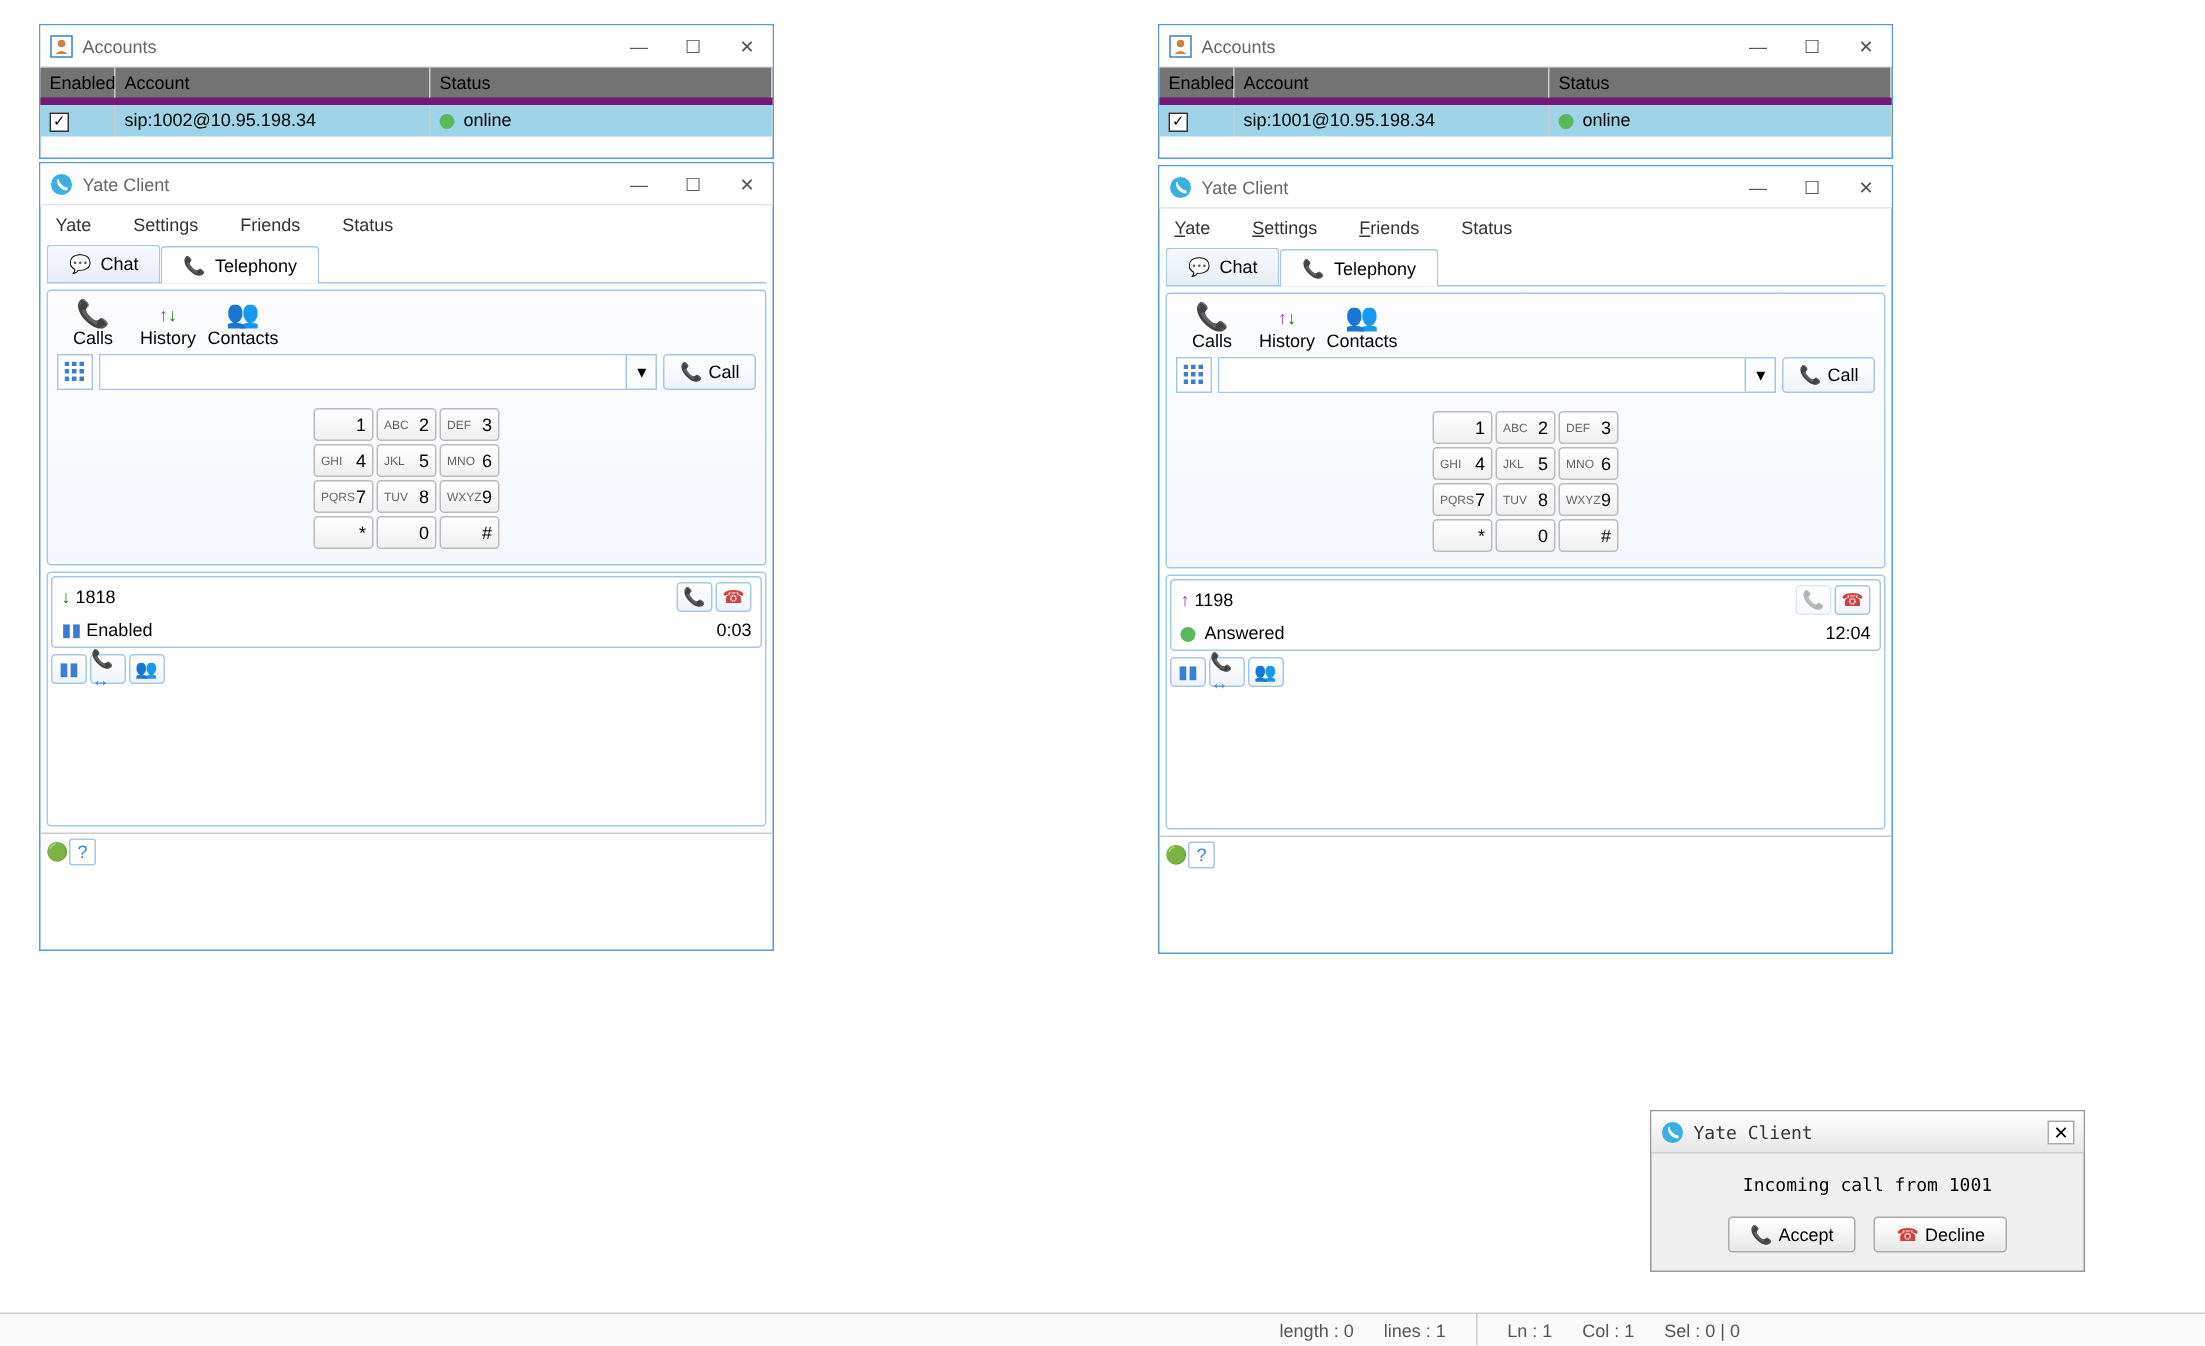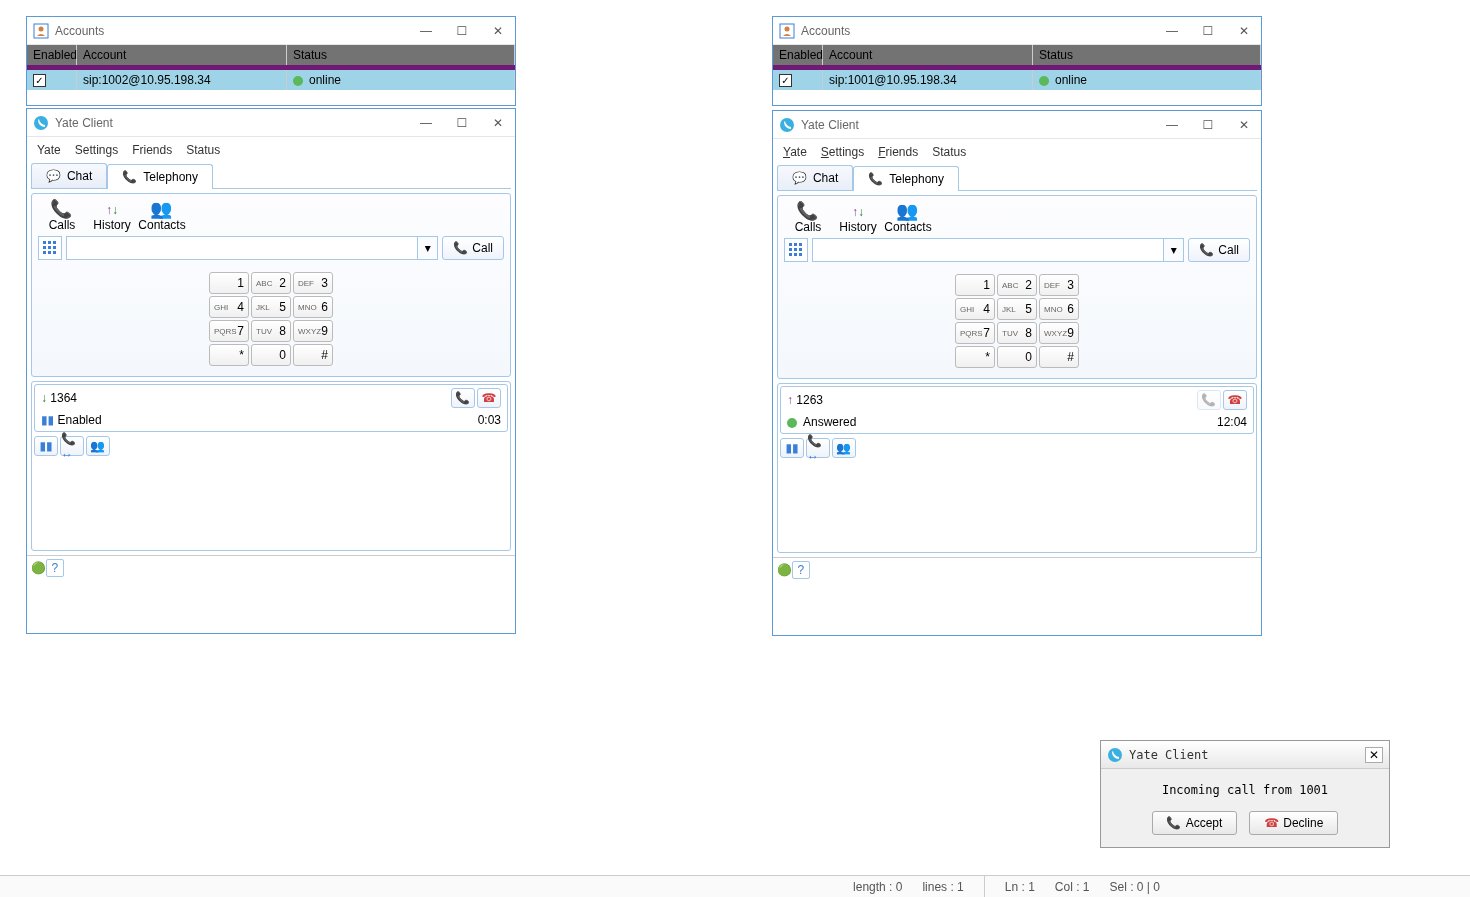--- a/index.html
+++ b/index.html
@@ -11,21 +11,21 @@
 .winbtns{display:flex;gap:14px;color:#555}
 .winbtns span{cursor:pointer;width:22px;text-align:center}
 .accounts-hdr{display:flex;background:#737373;border-bottom:5px solid #701a75}
 .accounts-hdr>div,.accounts-row>div{padding:3px 6px;border-right:1px solid #ccc}
 .accounts-row{display:flex;background:#9fd4e8}
 .col-enabled{width:50px}
 .col-account{width:210px}
 .col-status{flex:1}
 .checkbox{width:13px;height:13px;border:1px solid #333;display:inline-flex;align-items:center;justify-content:center;background:#fff;font-size:10px}
 .status-dot{width:10px;height:10px;border-radius:50%;background:#5bb85b;display:inline-block;margin-right:6px;vertical-align:middle}
-.menubar{display:flex;gap:14px;padding:6px 10px;color:#333}
+.menubar{display:flex;gap:28px;padding:6px 10px;color:#333}
 .menubar span{cursor:pointer}
 .menubar span u{text-decoration:underline}
 .tabs{display:flex;border-bottom:1px solid #a6c8e6;margin:0 4px}
 .tab{display:flex;align-items:center;gap:6px;padding:5px 14px;border:1px solid #a6c8e6;border-bottom:none;background:linear-gradient(#fdfdff,#eef3fb);cursor:pointer;position:relative;top:1px;border-radius:3px 3px 0 0}
 .tab.inactive{background:linear-gradient(#f7f9fd,#e8eef8);top:0}
 .tab.active{background:#fff}
 .panel{border:1px solid #a6c8e6;margin:4px;background:linear-gradient(#fdfdff,#f4f8fc);border-radius:3px}
 .toolbar{display:flex;gap:2px;padding:4px 6px}
 .toolbtn{display:flex;flex-direction:column;align-items:center;width:48px;cursor:pointer;font-family:monospace;font-size:11px}
 .toolbtn .ic{font-size:18px;height:20px}
@@ -251,21 +251,21 @@
             <span class="sub"></span>
             <span>#</span>
           </div>
         </div>
       </div>
   </div>
   <div class="callarea">
     <div class="callitem">
       <div class="callhead">
         <span class="arrow-down">↓</span>
-        <span class="num">&nbsp;<span>1364</span></span>
+        <span class="num">&nbsp;<span>1818</span></span>
         <div class="callbtns">
           <div class="iconbtn">
               <span class="phone-ico">📞</span>
             </div>
           <div class="iconbtn">
               <span class="red-phone">☎</span>
             </div>
         </div>
       </div>
       <div class="callstatus">
@@ -418,21 +418,21 @@
             <span class="sub"></span>
             <span>#</span>
           </div>
         </div>
       </div>
   </div>
   <div class="callarea">
     <div class="callitem">
       <div class="callhead">
         <span class="arrow-up">↑</span>
-        <span class="num">&nbsp;<span>1263</span></span>
+        <span class="num">&nbsp;<span>1198</span></span>
         <div class="callbtns">
           <div class="iconbtn" style="opacity:.4">
               <span>📞</span>
             </div>
           <div class="iconbtn">
               <span class="red-phone">☎</span>
             </div>
         </div>
       </div>
       <div class="callstatus">

